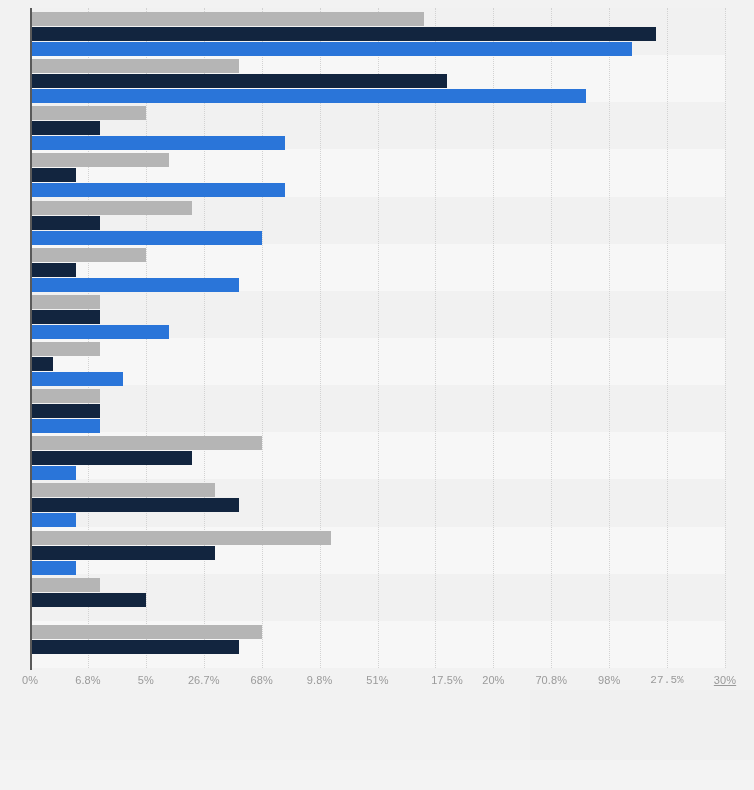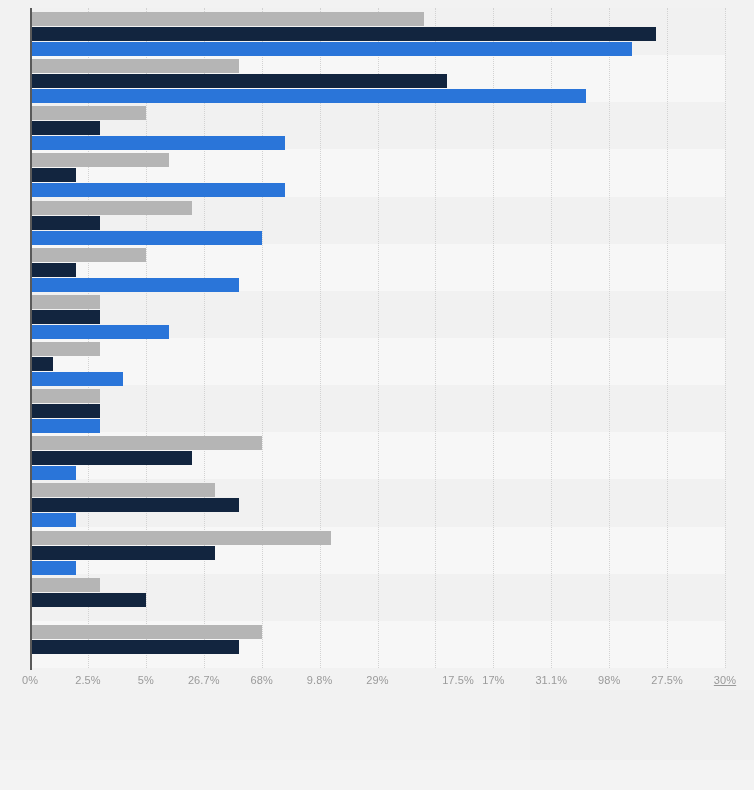--- a/index.html
+++ b/index.html
@@ -215,31 +215,31 @@
           <div class="bar gray" style="background: rgb(181, 181, 181); width: 231.667px; top: 4px;"></div>
           <div class="bar navy" style="background: rgb(18, 37, 63); width: 208.5px; top: 19px;"></div>
         </div>
       </div>
   </div>
 
   <div id="axis-y-line"></div>
 
   <div id="x-ticks">
       <div class="tick-label" style="left: 30px;">0%</div>
-      <div class="tick-label" style="left: 87.9167px;">2.5%</div>
+      <div class="tick-label" style="left: 87.9167px;">6.8%</div>
       <div class="tick-label" style="left: 145.833px;">5%</div>
       <div class="tick-label" style="left: 203.75px;">26.7%</div>
       <div class="tick-label" style="left: 261.667px;">68%</div>
       <div class="tick-label" style="left: 319.583px;">9.8%</div>
-      <div class="tick-label" style="left: 377.5px;">29%</div>
-      <div class="tick-label" style="left: 458px;">17.5%</div>
-      <div class="tick-label" style="left: 493.333px;">17%</div>
-      <div class="tick-label" style="left: 551.25px;">31.1%</div>
+      <div class="tick-label" style="left: 377.5px;">51%</div>
+      <div class="tick-label" style="left: 447px;">17.5%</div>
+      <div class="tick-label" style="left: 493.333px;">20%</div>
+      <div class="tick-label" style="left: 551.25px;">70.8%</div>
       <div class="tick-label" style="left: 609.167px;">98%</div>
-      <div class="tick-label" style="left: 667.083px;">27.5%</div>
+      <div class="tick-label" style="left: 667.083px; font-family: Liberation Mono, monospace;">27.5%</div>
       <div class="tick-label" style="left: 725px; text-decoration: underline;">30%</div>
     </div>
 
   <div id="x-axis-title">Share of consumers</div>
 
   <div id="footer-band-a"></div>
   <div id="footer-band-b"></div>
   <div id="footer-band-c"></div>
 
 </div>

